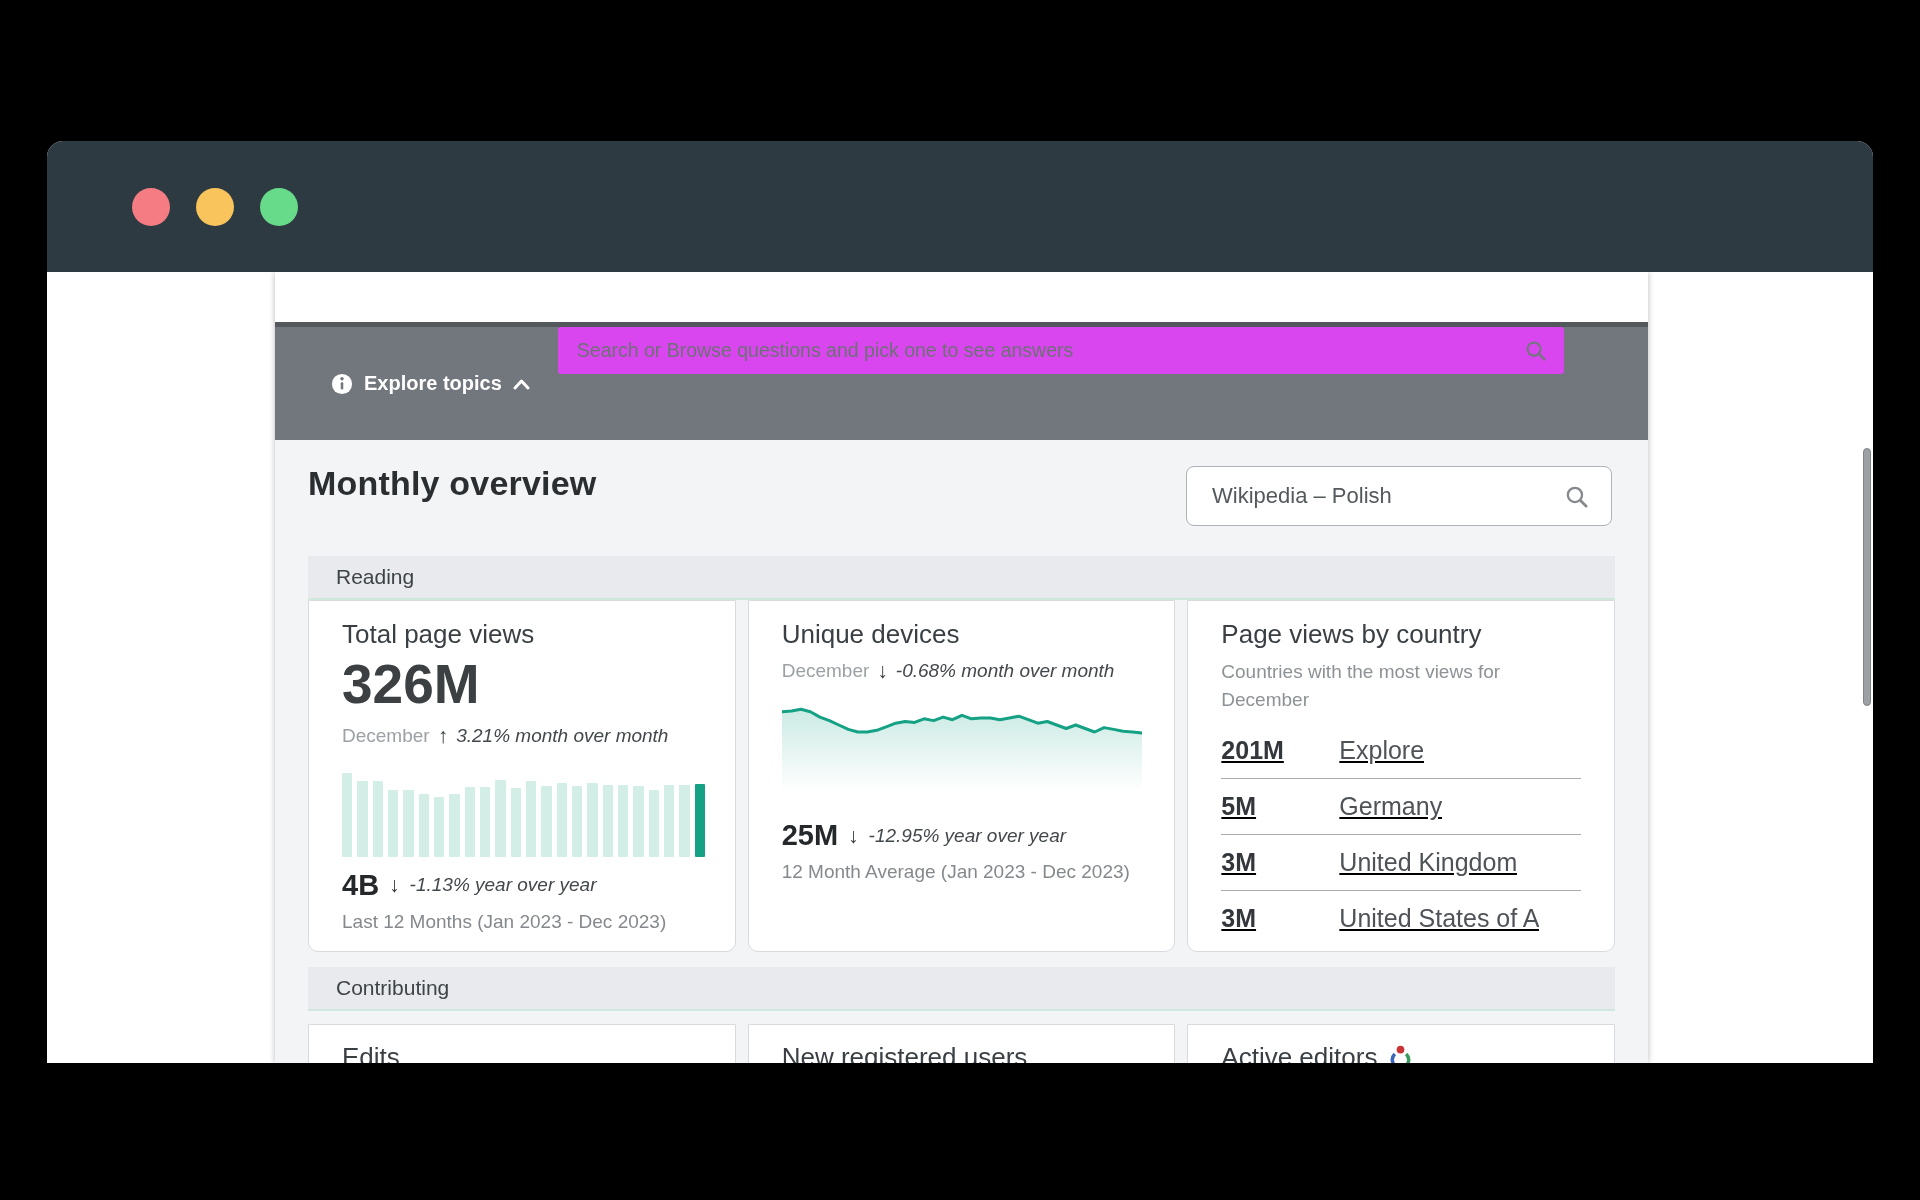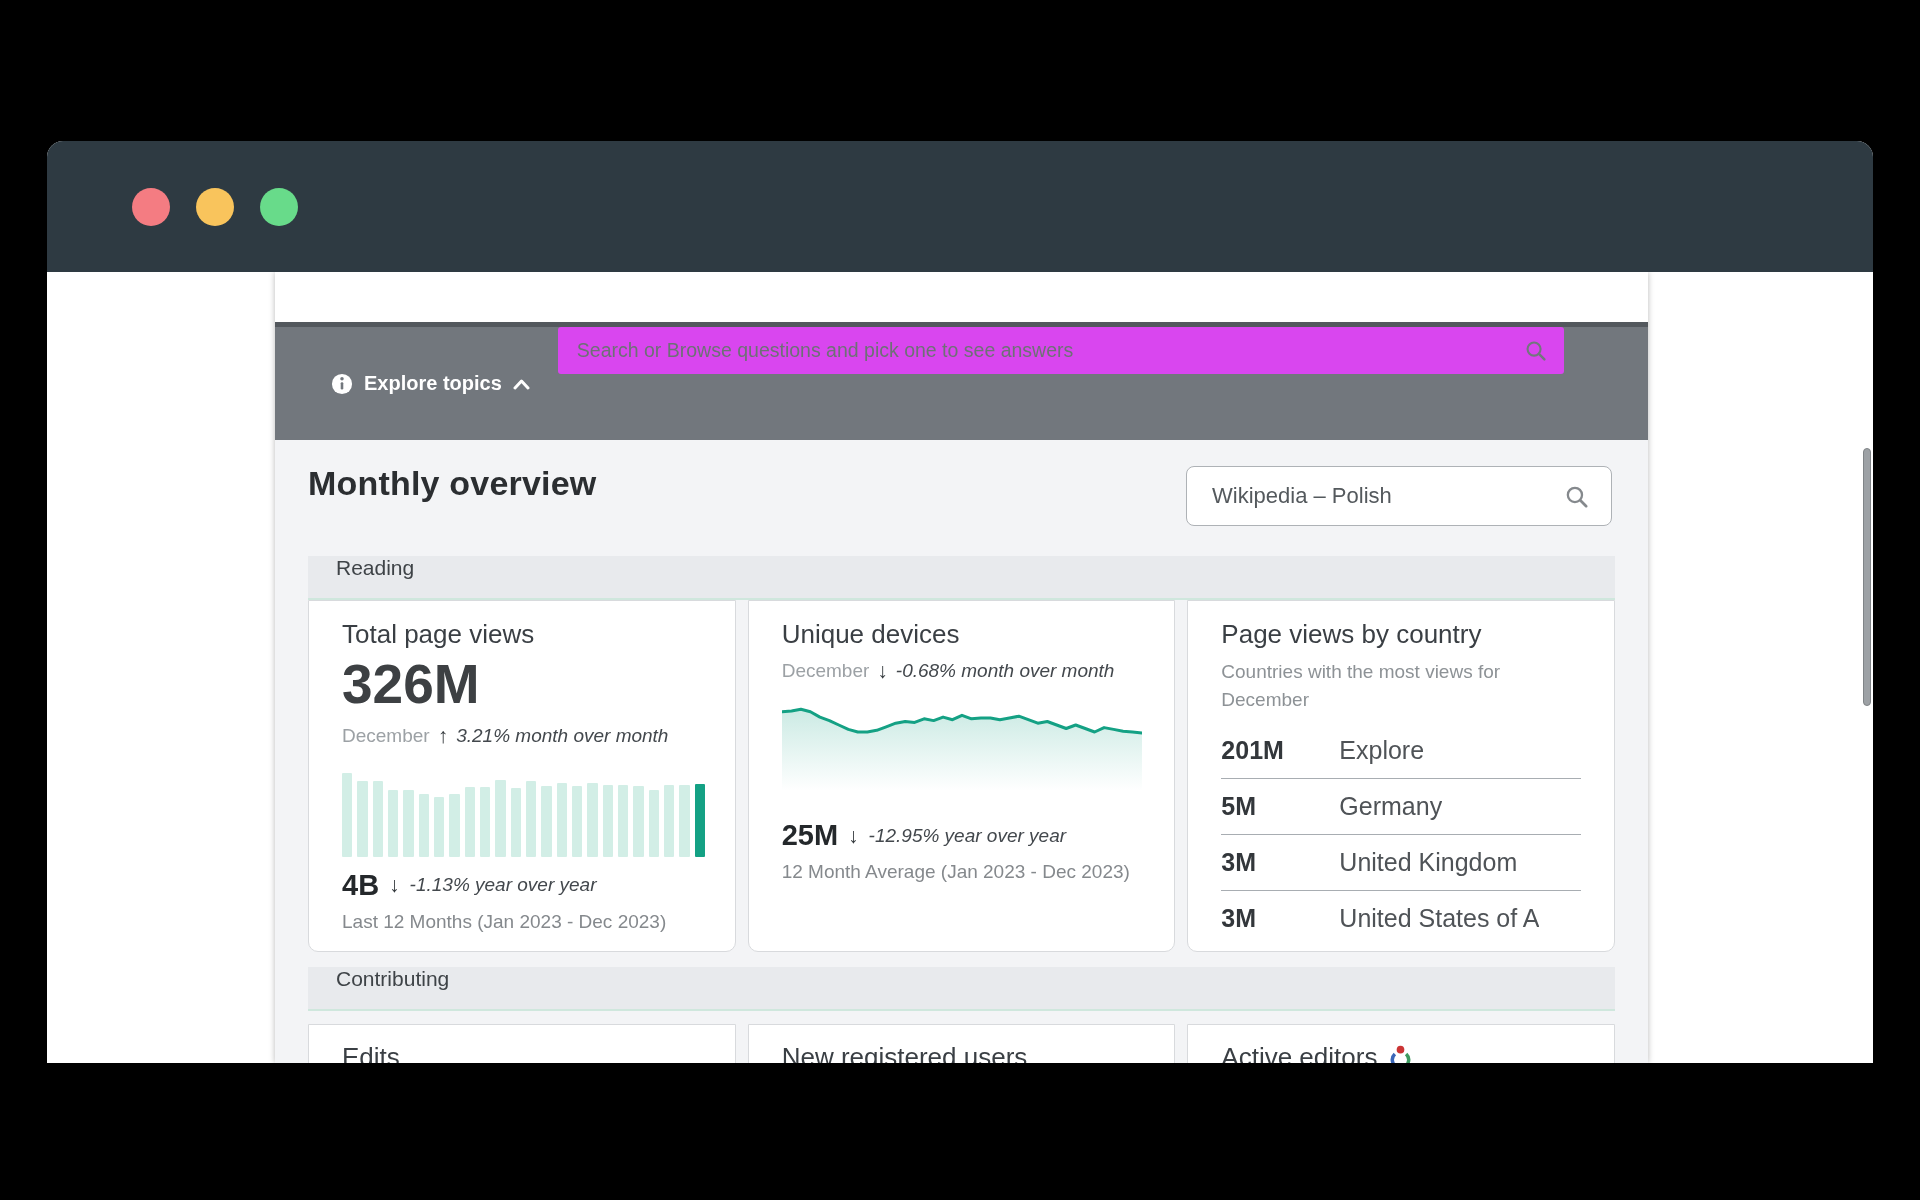--- a/index.html
+++ b/index.html
@@ -74,21 +74,21 @@
     width:426px; height:60px;
     background:#fff; border:1px solid #aeb2b6; border-radius:8px;
     display:flex; align-items:center; cursor:pointer;
   }
   .selector-value { font-size:22px; color:#54595d; padding-left:25px; flex:1; }
   .selector .icon-search { position:static; margin-right:22px; color:#85898d; width:25px; height:25px; }
 
   .band {
     margin-top:28px; height:44px;
     background:#e8eaed; border-bottom:2px solid #cfe7dd;
-    display:flex; padding-left:28px;
+    display:flex; align-items:center; padding-left:28px;
   }
   .band-label { font-size:21px; color:#3e4347; }
 
   .cards-row { display:grid; grid-template-columns:1fr 1fr 1fr; gap:12px; }
   .card {
     background:#fff; border:1px solid #d8dadd;
     border-radius:0 0 10px 10px;
     height:352px; padding:18px 33px; overflow:hidden;
     cursor:pointer;
   }
@@ -106,21 +106,21 @@
   .bar { flex:1; background:#d2eee6; border-radius:1px; }
   .bar-last { background:#14a184; }
   .area-chart { margin-top:20px; height:88px; width:360px; }
 
   .yoy-row { margin-top:12px; display:flex; align-items:center; gap:10px; }
   .yoy-value { font-size:29px; font-weight:700; color:#24282b; }
   .yoy-text { font-style:italic; font-size:19px; color:#43484d; }
   .range-text { margin-top:9px; font-size:19px; color:#85898d; }
 
   .card-subtitle { margin-top:8px; font-size:19px; color:#8d9296; line-height:1.45; max-width:330px; }
-  .country-table { margin-top:10px; }
+  .country-table { margin-top:10px;text-decoration:underline; }
   .country-row { display:flex; align-items:center; padding:13px 0; }
   .country-row + .country-row { border-top:1px solid #a8adb2; }
   .country-value { width:118px; font-size:25px; font-weight:600; color:#33373b; flex:none; }
   .country-name { font-size:25px; color:#4f5357; white-space:nowrap; overflow:hidden; }
 
   .gap15 { height:15px; }
   .gap13 { height:13px; }
 
   .icon-community { width:27px; height:27px; display:block; }
 

